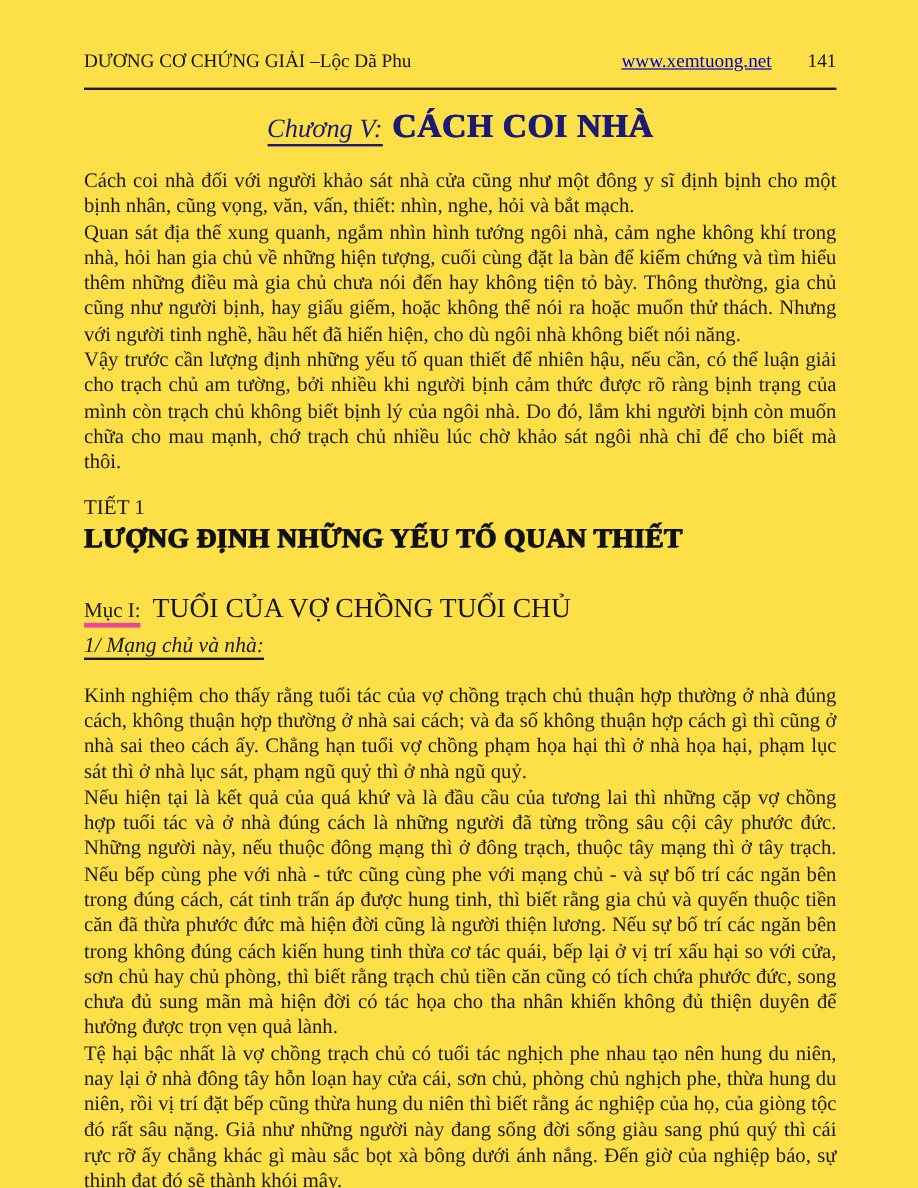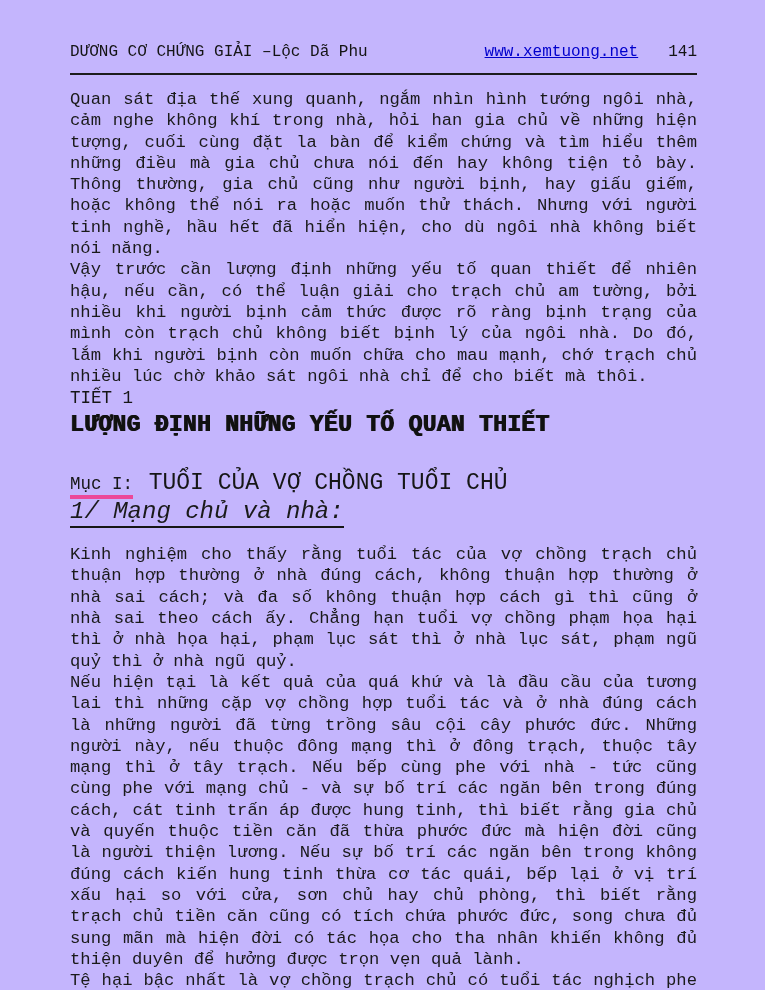--- a/index.html
+++ b/index.html
@@ -4,24 +4,24 @@
 <style>
   html, body {
     margin: 0;
     padding: 0;
     background: #ffffff;
   }
   .page {
     position: relative;
     width: 765px;
     height: 990px;
-    background: #c4b5fd;
+    background: #fde047;
     box-sizing: border-box;
     padding: 42px 68px 0 70px;
-    font-family: Liberation Mono, monospace;
+    font-family: Liberation Serif, serif;
     color: #1a1a1a;
     overflow: hidden;
   }
   
   .header {
     display: flex;
     align-items: baseline;
     font-size: 16px;
     line-height: 20px;
     white-space: nowrap;
@@ -70,20 +70,21 @@
     margin-top: 14px;
     font-size: 17.2px;
     line-height: 21.3px;
     text-align: justify;
   }
   .body-text p {
     margin: 0;
   }
   
   .section-kicker {
+    margin-top: 15px;
     font-size: 17.5px;
     line-height: 22px;
     color: #161616;
   }
   .section-heading {
     font-size: 23px;
     font-weight: bold;
     line-height: 28px;
     margin-top: 2px;
     color: #111111;
@@ -102,21 +103,21 @@
     padding-bottom: 1px;
     margin-right: 6px;
     color: #161616;
   }
   .muc-title {
     font-size: 23px;
     color: #161616;
   }
   .sub-label {
     font-style: italic;
-    font-size: 24px;
+    font-size: 18px;
     line-height: 24px;
     margin-top: 1px;
   }
   .sub-label span {
     border-bottom: 2px solid #161616;
     padding-bottom: 1px;
   }
   .body-text.second {
     margin-top: 20px;
   }
@@ -127,22 +128,27 @@
 <div class="page">
 
   <div class="header">
     <span class="header-title">DƯƠNG CƠ CHỨNG GIẢI –Lộc Dã Phu</span>
     <span class="header-link">www.xemtuong.net</span>
     <span class="header-page">141</span>
   </div>
 
   <hr class="header-rule">
 
+  <div class="chapter-line">
+    <span class="chapter-label">Chương V:</span>
+    <span class="chapter-title">CÁCH COI NHÀ</span>
+  </div>
 
   <div class="body-text">
+    <p>Cách coi nhà đối với người khảo sát nhà cửa cũng như một đông y sĩ định bịnh cho một bịnh nhân, cũng vọng, văn, vấn, thiết: nhìn, nghe, hỏi và bắt mạch.</p>
     <p>Quan sát địa thế xung quanh, ngắm nhìn hình tướng ngôi nhà, cảm nghe không khí trong nhà, hỏi han gia chủ về những hiện tượng, cuối cùng đặt la bàn để kiểm chứng và tìm hiểu thêm những điều mà gia chủ chưa nói đến hay không tiện tỏ bày. Thông thường, gia chủ cũng như người bịnh, hay giấu giếm, hoặc không thể nói ra hoặc muốn thử thách. Nhưng với người tinh nghề, hầu hết đã hiển hiện, cho dù ngôi nhà không biết nói năng.</p>
     <p>Vậy trước cần lượng định những yếu tố quan thiết để nhiên hậu, nếu cần, có thể luận giải cho trạch chủ am tường, bởi nhiều khi người bịnh cảm thức được rõ ràng bịnh trạng của mình còn trạch chủ không biết bịnh lý của ngôi nhà. Do đó, lắm khi người bịnh còn muốn chữa cho mau mạnh, chớ trạch chủ nhiều lúc chờ khảo sát ngôi nhà chỉ để cho biết mà thôi.</p>
   </div>
 
   <div class="section-kicker">TIẾT 1</div>
   <div class="section-heading">LƯỢNG ĐỊNH NHỮNG YẾU TỐ QUAN THIẾT</div>
 
   <div class="muc-line">
     <span class="muc-label">Mục I:</span>
     <span class="muc-title">TUỔI CỦA VỢ CHỒNG TUỔI CHỦ</span>

